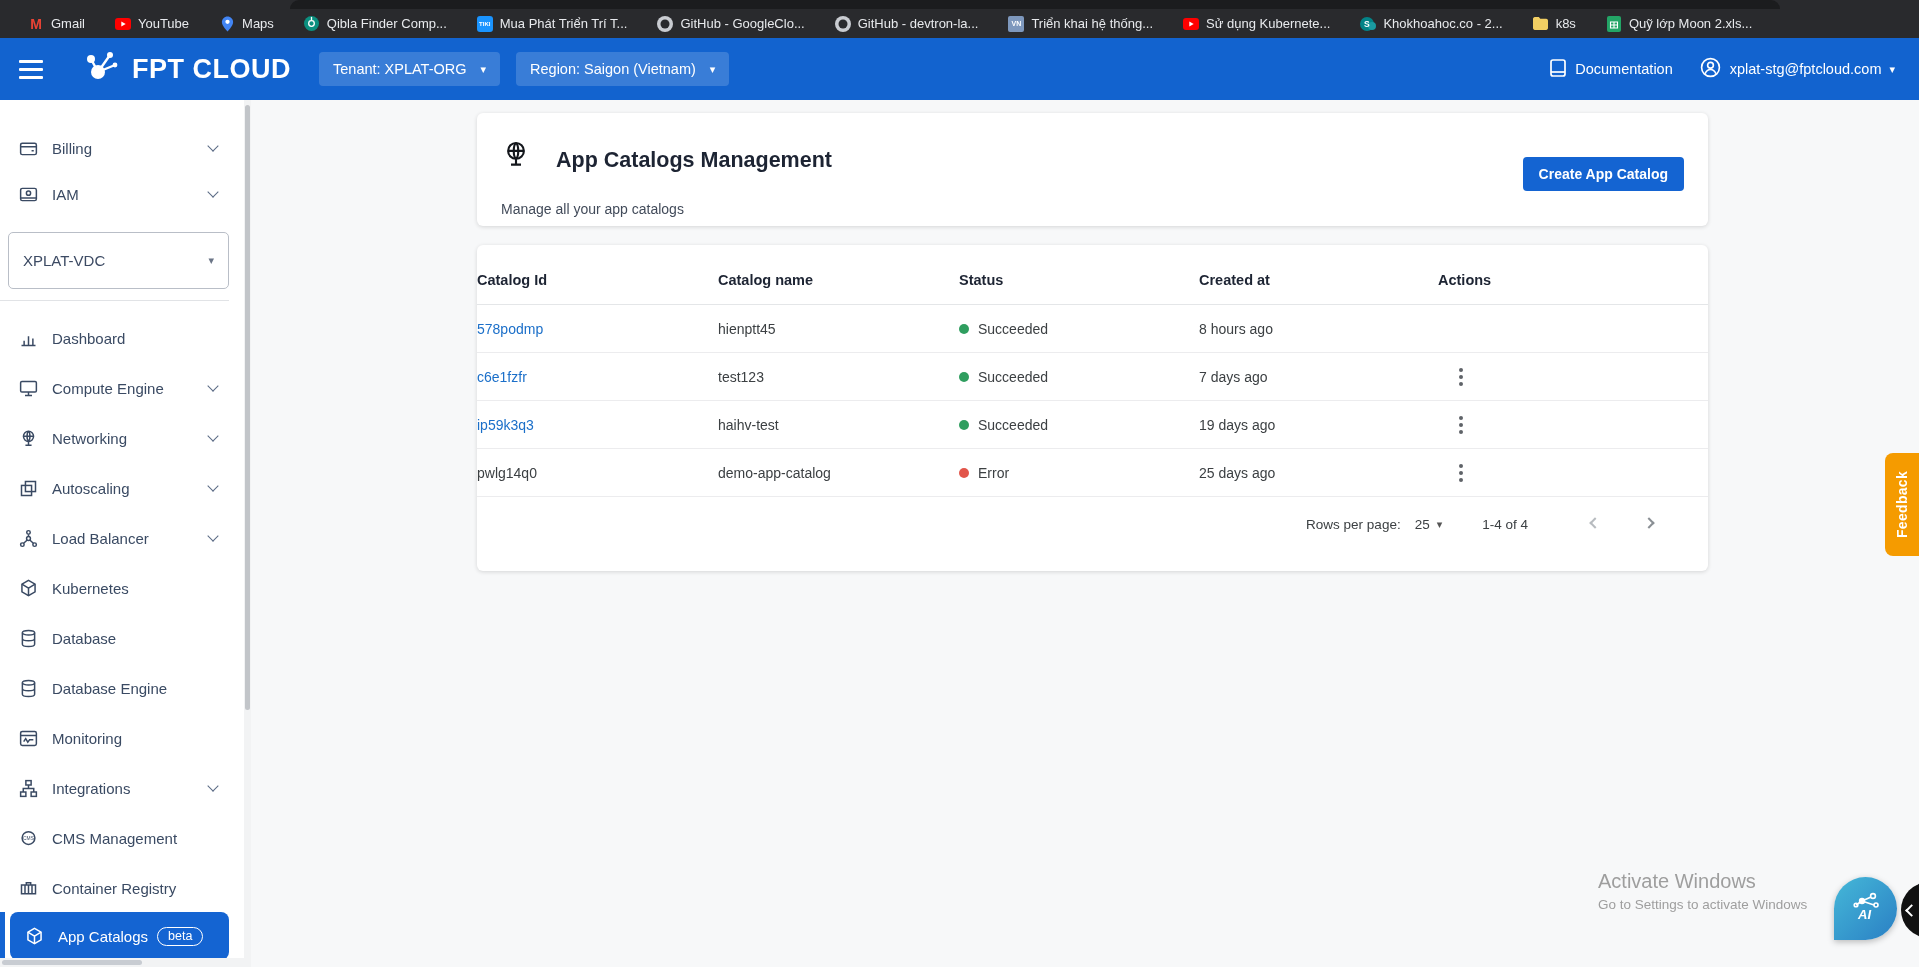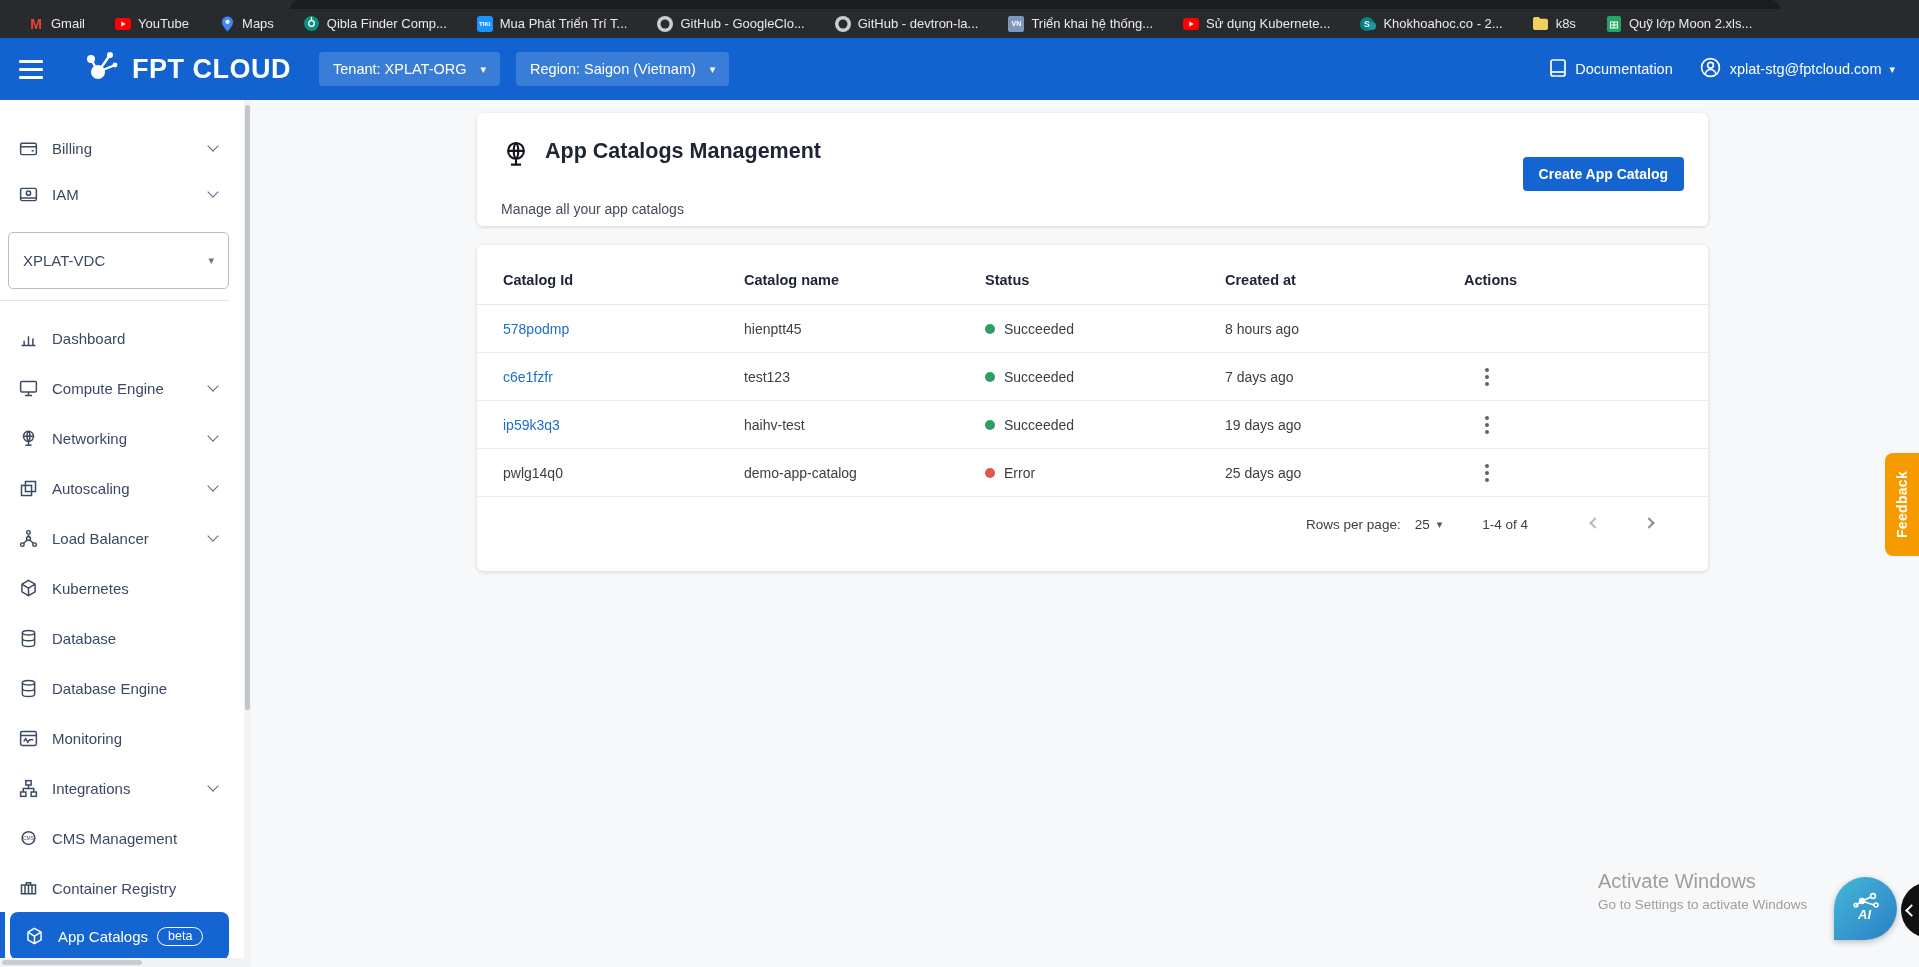--- a/index.html
+++ b/index.html
@@ -43,27 +43,27 @@
   .beta-pill { margin-left:9px; border:1.5px solid #fff; border-radius:11px; font-size:12.5px; padding:1px 10px 2px; }
   .side-vscroll { position:absolute; top:0; right:0; width:7px; bottom:9px; background:#f2f3f4; }
   .side-vscroll .thumb { position:absolute; top:5px; left:1px; width:5px; height:605px; background:#c2c5c9; border-radius:3px; }
   .side-hscroll { position:absolute; bottom:0; left:0; width:251px; height:9px; background:#f2f3f4; }
   .side-hscroll .thumb { position:absolute; top:2px; left:2px; width:140px; height:5px; background:#c8ccd2; border-radius:3px; }
 
   
   .main { position:absolute; top:100px; left:251px; right:0; bottom:0; background:#f7f8f9; }
   .card { position:absolute; left:226px; width:1231px; background:#fff; border-radius:6px; box-shadow:0 1px 4px rgba(0,0,0,.14); }
   .head-card { top:13px; height:113px; padding:26px 24px 0; }
-  .title-row { display:flex; align-items:flex-start; gap:14px; }
+  .title-row { display:flex; align-items:flex-end; gap:25px; }
   .page-title { font-size:21.5px; font-weight:bold; color:#1d2433; }
   .page-subtitle { margin-top:28px; font-size:14px; color:#424b5a; }
   .create-btn { position:absolute; top:44px; right:24px; height:34px; padding:0 16px; background:var(--accent-blue); color:#fff; border:0; border-radius:4px; font-size:14px; font-weight:bold; font-family:inherit; cursor:pointer; }
 
   .table-card { top:145px; height:326px; }
-  .trow { display:grid; grid-template-columns:241px 241px 240px 239px auto; align-items:center; padding-left:26px; }
+  .trow { display:grid; grid-template-columns:241px 241px 240px 239px auto; align-items:center; }
   .thead-row { height:60px; font-size:14.5px; font-weight:bold; color:#1d2433; border-bottom:1px solid #e4e6e8; padding-top:10px; }
   .tbody-row { height:48px; font-size:14px; color:#3c4043; border-bottom:1px solid #ececee; }
   .cell-id-link { color:var(--link-blue); cursor:pointer; }
   .status-cell { display:flex; align-items:center; gap:9px; }
   .status-dot { width:10px; height:10px; border-radius:50%; }
   .kebab { width:30px; height:30px; background:transparent; border:0; display:flex; flex-direction:column; align-items:center; justify-content:center; gap:3px; cursor:pointer; margin-left:8px; }
   .kebab i { width:4px; height:4px; border-radius:50%; background:#5f6368; display:block; }
   .del-wrap { position:relative; display:inline-block; margin-left:2px; }
   .delete-btn { position:relative; z-index:1; background:#e9eaeb; border:1px solid #d6d7d9; border-radius:3px; color:#3c4043; font-size:13.5px; font-family:inherit; padding:8px 15px; cursor:pointer; }
   .annotation-box { position:absolute; inset:-7px -6px; border:3px solid var(--annotation-red); z-index:2; pointer-events:none; }

